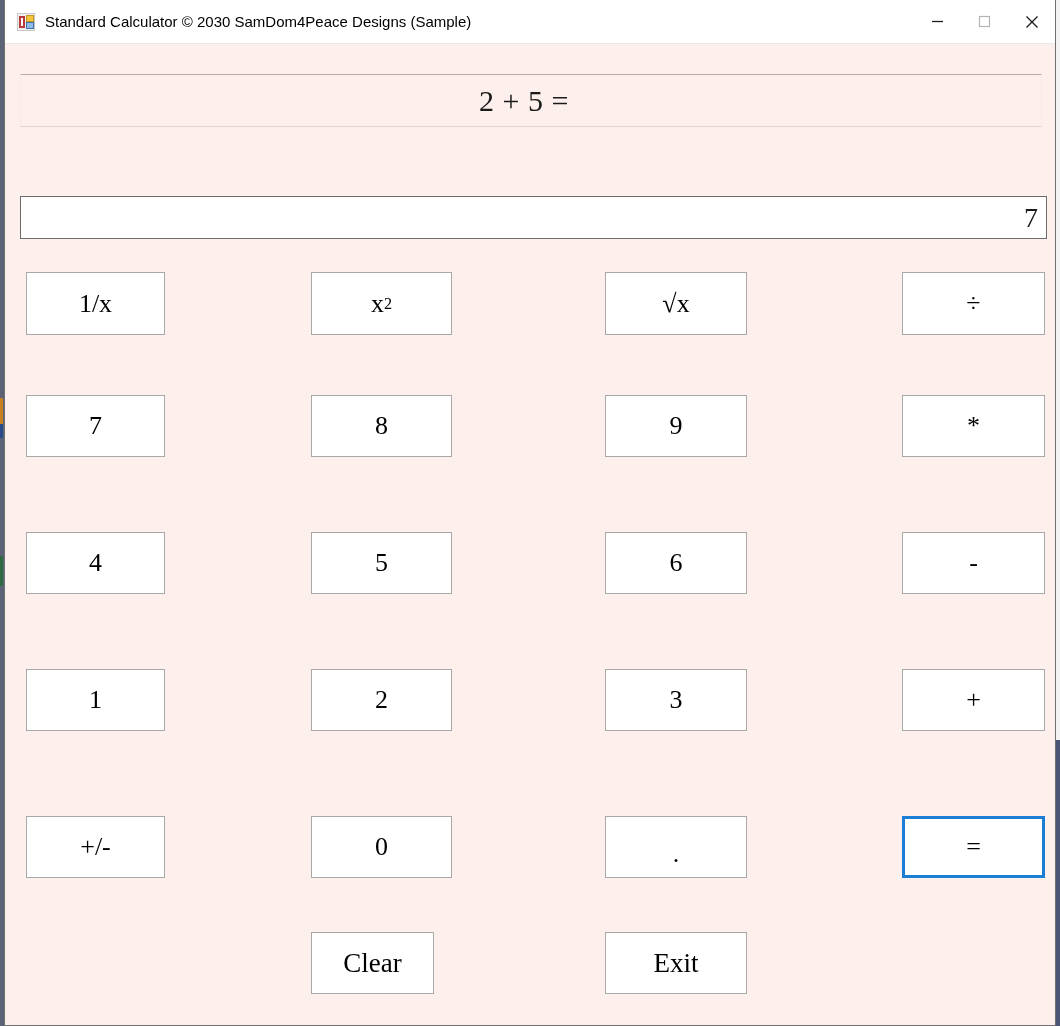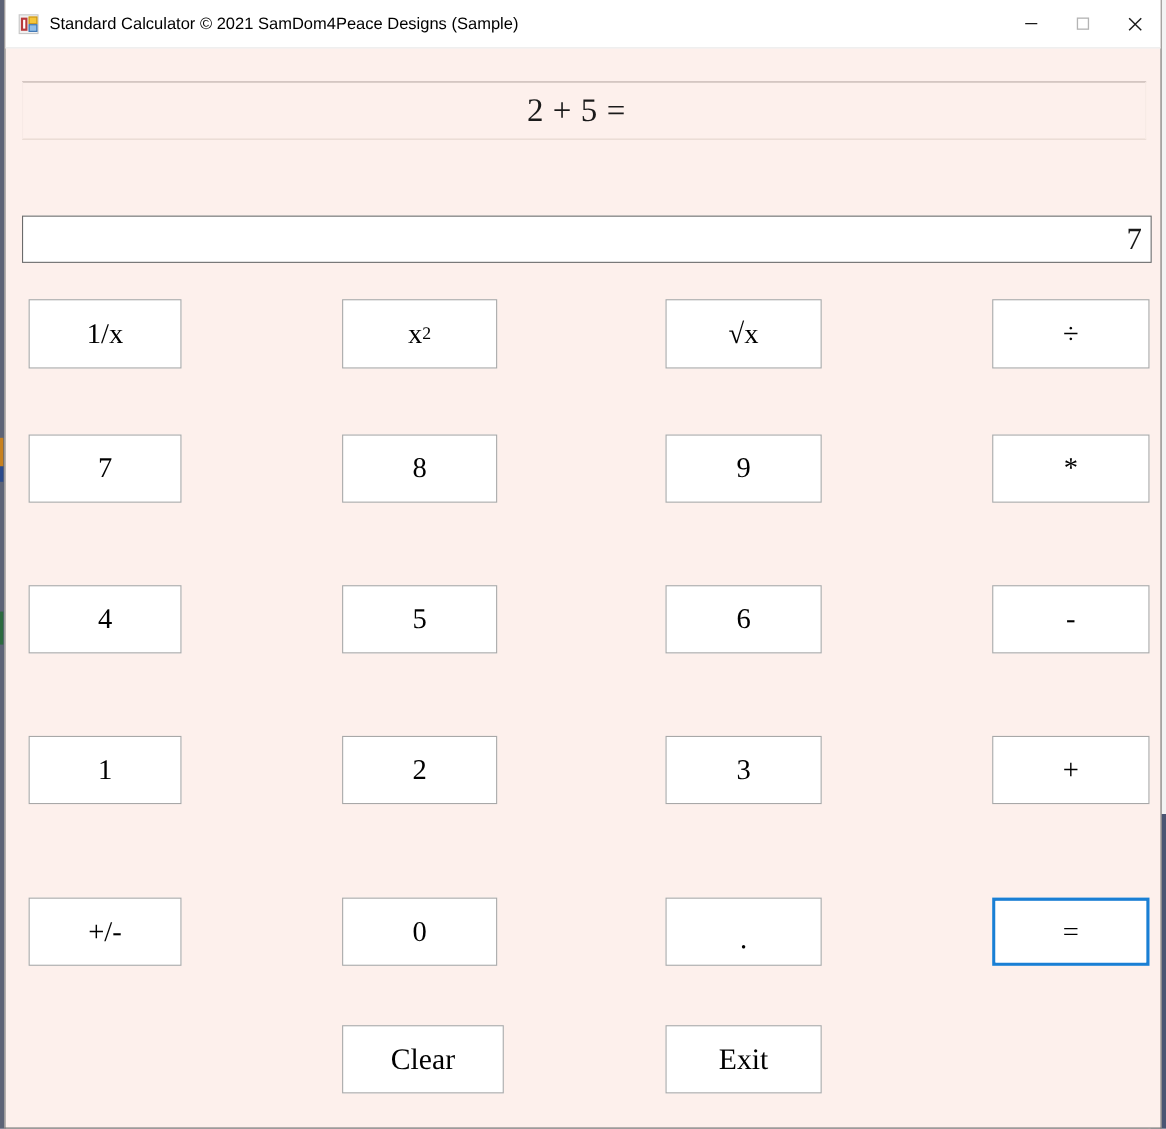--- a/index.html
+++ b/index.html
@@ -241,21 +241,21 @@
 <div id="window">
 
   <div id="titlebar">
 
     <div id="app-icon">
       <span class="sq sq-red"></span>
       <span class="sq sq-yellow"></span>
       <span class="sq sq-blue"></span>
     </div>
 
-    <div id="title-text">Standard Calculator © 2021 SamDom4Peace Designs (Sample)</div>
+    <div id="title-text">Standard Calculator © 2030 SamDom4Peace Designs (Sample)</div>
 
     <div id="win-controls">
       <div class="win-btn">
         <svg width="13" height="13" viewBox="0 0 13 13">
           <line x1="1" y1="6.5" x2="12" y2="6.5" stroke="#1a1a1a" stroke-width="1.3"></line>
         </svg>
       </div>
       <div class="win-btn">
         <svg width="13" height="13" viewBox="0 0 13 13">
           <rect x="1.5" y="1.5" width="10" height="10" fill="none" stroke="#b4b4b4" stroke-width="1.2"></rect>
@@ -294,18 +294,18 @@
         <button class="calc-btn" style="left: 600px; top: 488px; width: 142px; height: 62px;">6</button>
         <button class="calc-btn" style="left: 897px; top: 488px; width: 143px; height: 62px;">-</button>
         <button class="calc-btn" style="left: 21px; top: 625px; width: 139px; height: 62px;">1</button>
         <button class="calc-btn" style="left: 306px; top: 625px; width: 141px; height: 62px;">2</button>
         <button class="calc-btn" style="left: 600px; top: 625px; width: 142px; height: 62px;">3</button>
         <button class="calc-btn" style="left: 897px; top: 625px; width: 143px; height: 62px;">+</button>
         <button class="calc-btn" style="left: 21px; top: 772px; width: 139px; height: 62px;">+/-</button>
         <button class="calc-btn" style="left: 306px; top: 772px; width: 141px; height: 62px;">0</button>
         <button class="calc-btn op-dot" style="left: 600px; top: 772px; width: 142px; height: 62px;">.</button>
         <button class="calc-btn focused" style="left: 897px; top: 772px; width: 143px; height: 62px;">=</button>
-        <button class="calc-btn wide-label" style="left: 306px; top: 888px; width: 147px; height: 62px;">Clear</button>
+        <button class="calc-btn wide-label" style="left: 306px; top: 888px; width: 123px; height: 62px;">Clear</button>
         <button class="calc-btn wide-label" style="left: 600px; top: 888px; width: 142px; height: 62px;">Exit</button>
       </div>
 
   </div>
 </div>
 
 </body></html>

